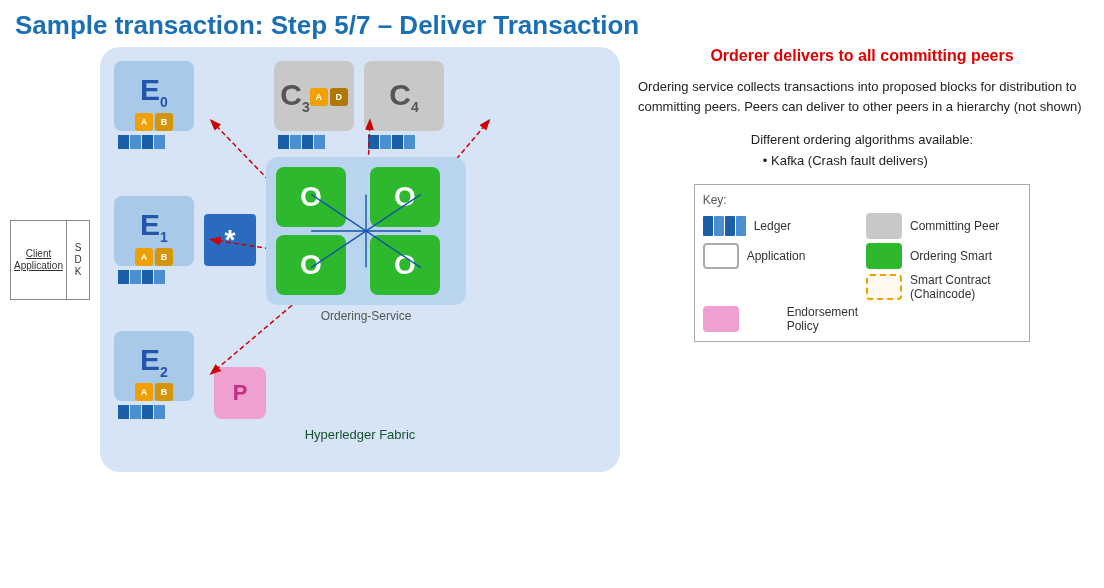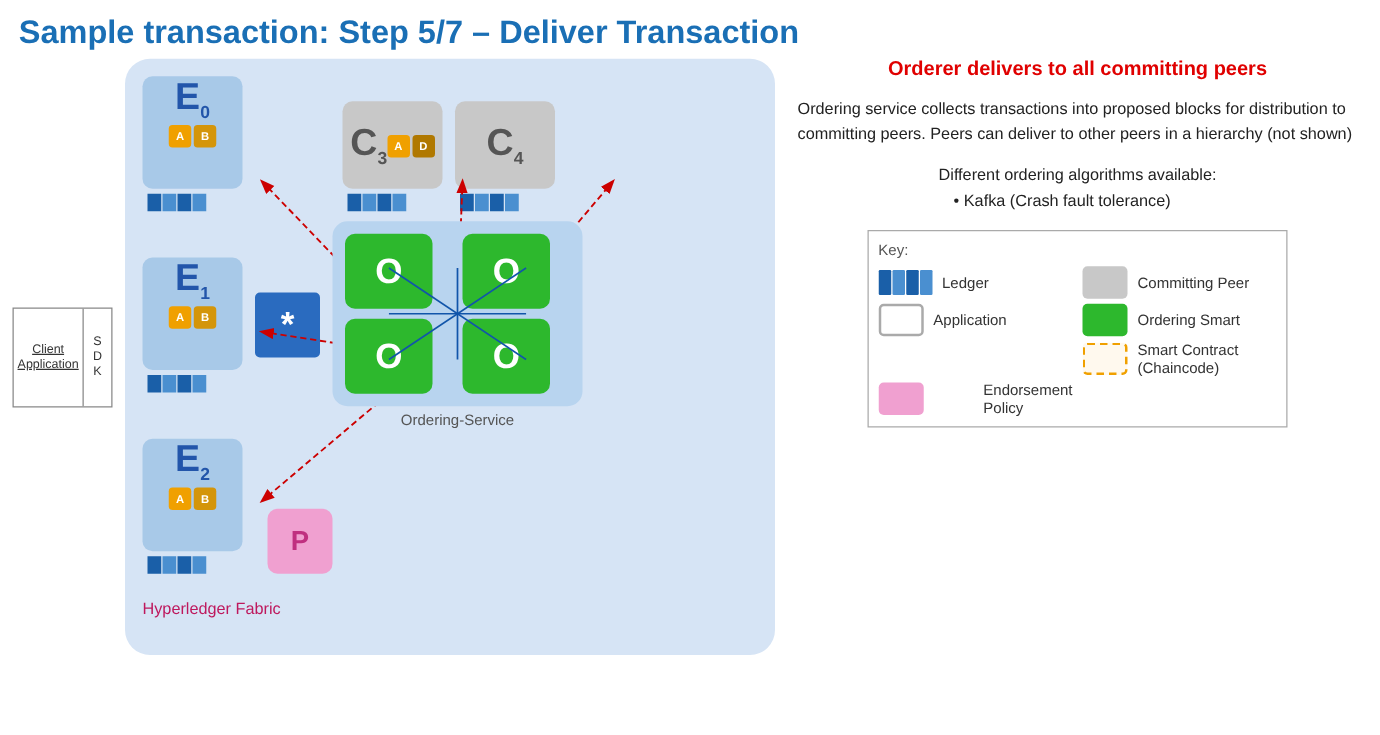--- a/index.html
+++ b/index.html
@@ -73,36 +73,36 @@
     .diagram-area {
       background: #d6e4f5;
       border-radius: 20px;
       padding: 14px 14px 30px 14px;
       position: relative;
       width: 520px;
       flex-shrink: 0;
     }
 
     .diagram-label {
-      text-align: left;
+      text-align: center;
       font-size: 13px;
-      color: #be185d;
-      margin-top: 20px;
+      color: #14532d;
+      margin-top: 8px;
     }
 
     
     .endorser-node {
       background: #a8c9e8;
       border-radius: 8px;
       width: 80px;
-      height: 90px;
+      height: 70px;
       display: flex;
       flex-direction: column;
       align-items: center;
-      justify-content: flex-start;
+      justify-content: flex-end;
       font-size: 26px;
       font-weight: bold;
       color: #1a4f80;
       position: relative;
     }
 
     
     .committing-node {
       background: #c8c8c8;
       border-radius: 8px;
@@ -469,21 +469,21 @@
   </div>
 
   <div class="right-panel">
 
     <div class="orderer-title">Orderer delivers to all committing peers</div>
 
     <div class="description-text">Ordering service collects transactions into proposed blocks for distribution to committing peers.  Peers can deliver to other peers in a hierarchy (not shown)</div>
 
     <div class="algorithms-section">
       <div>Different ordering algorithms available:</div>
-      <div class="algo-item">• <span>Kafka (Crash fault tolerance)</span></div>
+      <div class="algo-item">• <span>Kafka (Crash fault delivers)</span></div>
     </div>
 
     <div class="key-section">
       <div class="key-title">Key:</div>
       <div class="key-grid">
 
 
         <div class="key-row">
           <div class="key-swatch-ledger">
             <div class="key-ledger-block"></div>

